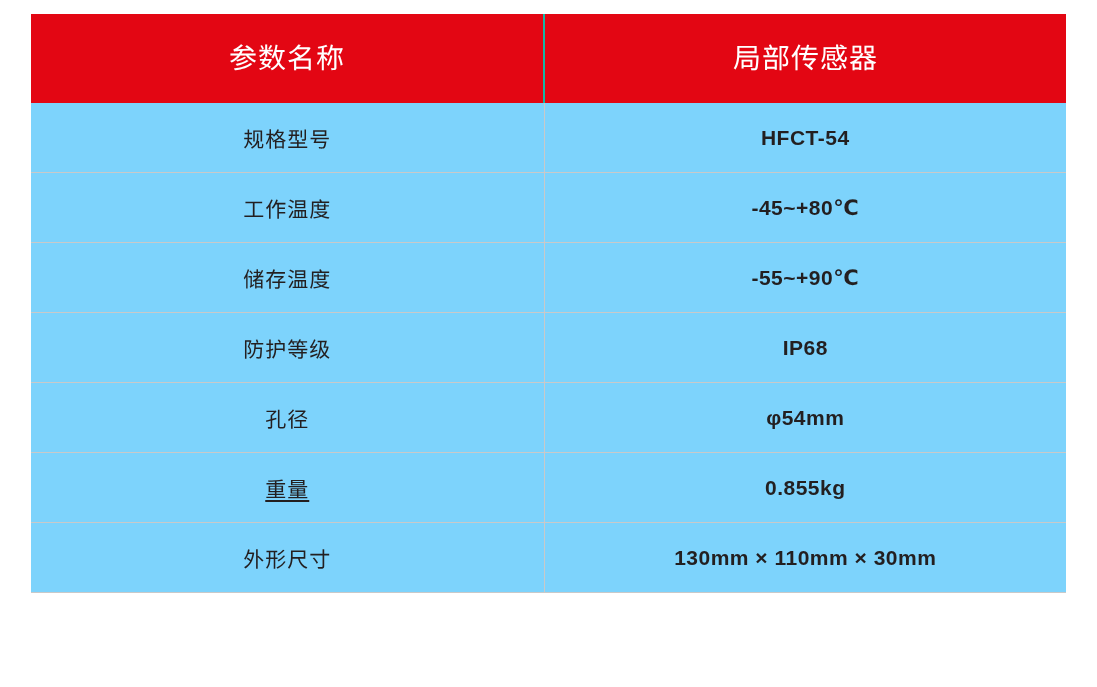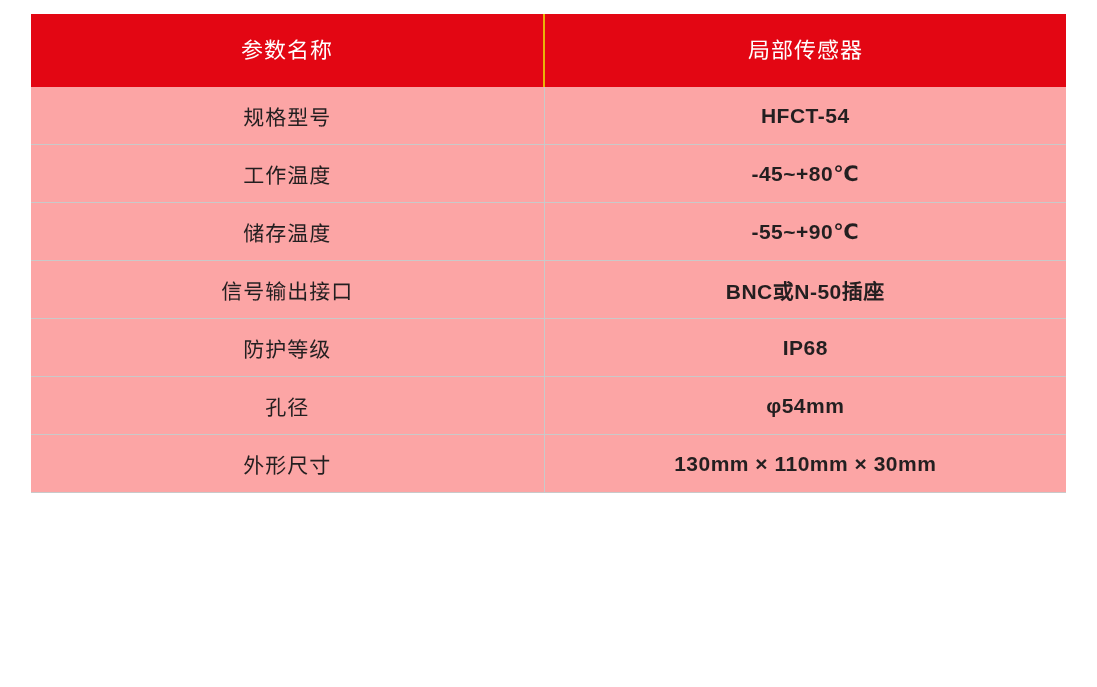--- a/index.html
+++ b/index.html
@@ -26,39 +26,39 @@
     width: 1035px;
     border-collapse: collapse;
     table-layout: fixed;
   }
   table.spec col.c1 { width: 513px; }
   table.spec col.c2 { width: 522px; }
 
   table.spec thead th {
     background: #e30613;
     color: #ffffff;
-    font-size: 22px;
+    font-size: 28px;
     font-weight: normal;
     height: 57px;
     line-height: 57px;
-    padding: 8px;
+    padding: 16px;
     text-align: center;
     letter-spacing: 1px;
   }
   table.spec thead th.divider {
-    border-left: 2px solid #eab308;
+    border-left: 2px solid #14b8a6;
   }
   table.spec tbody td {
     height: 53px;
-    padding: 2px 6px;
+    padding: 8px 6px;
     text-align: center;
     font-size: 21px;
     color: #231f20;
     border-bottom: 1px solid #c9c9c9;
-    background: #fca5a5;
+    background: #7dd3fc;
     white-space: nowrap;
     overflow: hidden;
   }
   table.spec tbody td.name {
     border-right: 1px solid #c9c9c9;
     letter-spacing: 1px;
   }
   table.spec tbody tr:last-child td {
     border-bottom: 1px solid #c9c9c9;
     margin-top: 16px;
@@ -94,30 +94,30 @@
       </tr>
       <tr>
         <td class="name">工作温度</td>
         <td class="value">-45~+80℃</td>
       </tr>
       <tr>
         <td class="name">储存温度</td>
         <td class="value">-55~+90℃</td>
       </tr>
       <tr>
-        <td class="name">信号输出接口</td>
-        <td class="value">BNC或N-50插座</td>
-      </tr>
-      <tr>
         <td class="name">防护等级</td>
         <td class="value">IP68</td>
       </tr>
       <tr>
         <td class="name">孔径</td>
         <td class="value">φ54mm</td>
+      </tr>
+      <tr>
+        <td class="name underline-cell">重量</td>
+        <td class="value">0.855kg</td>
       </tr>
       <tr>
         <td class="name">外形尺寸</td>
         <td class="value">130mm × 110mm × 30mm</td>
       </tr>
     </tbody>
   </table>
 </div>
 
 </body></html>

